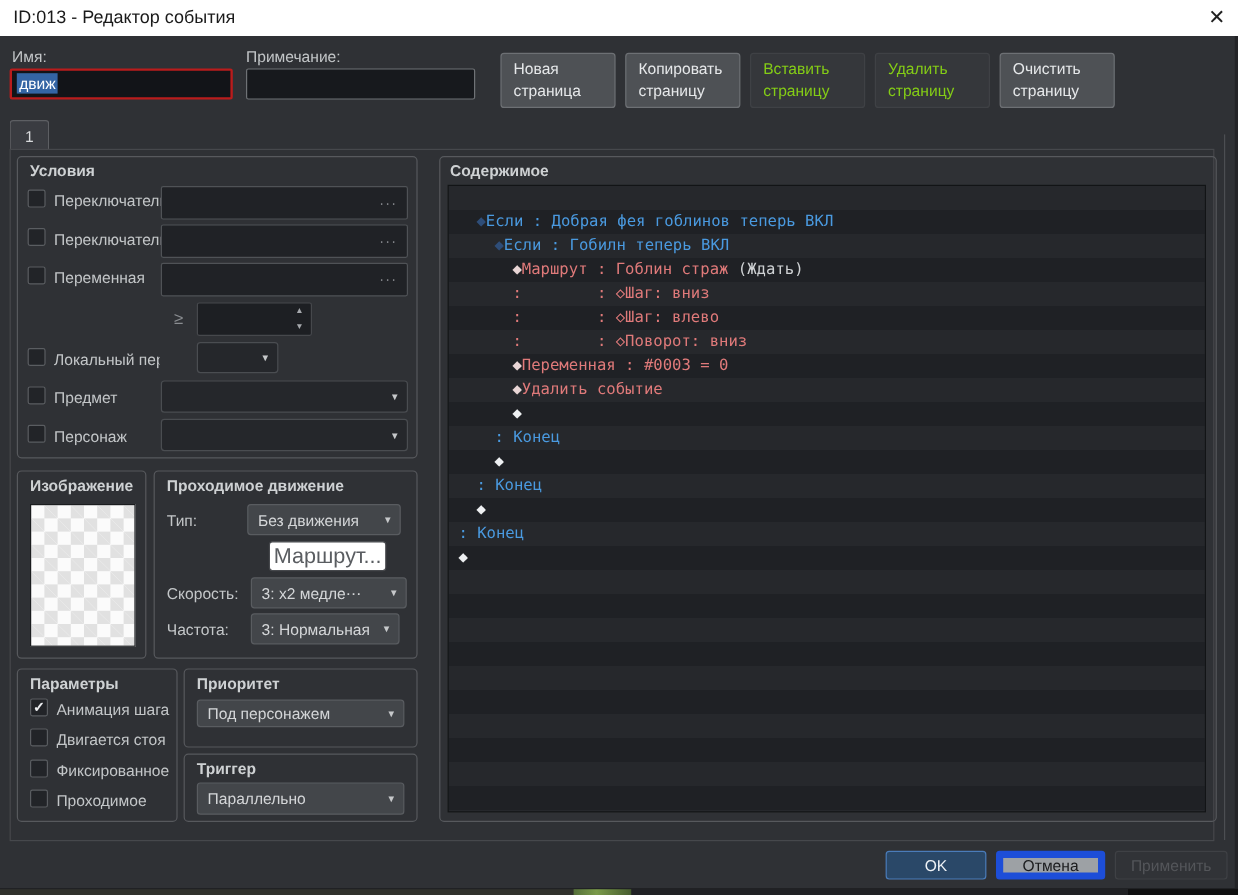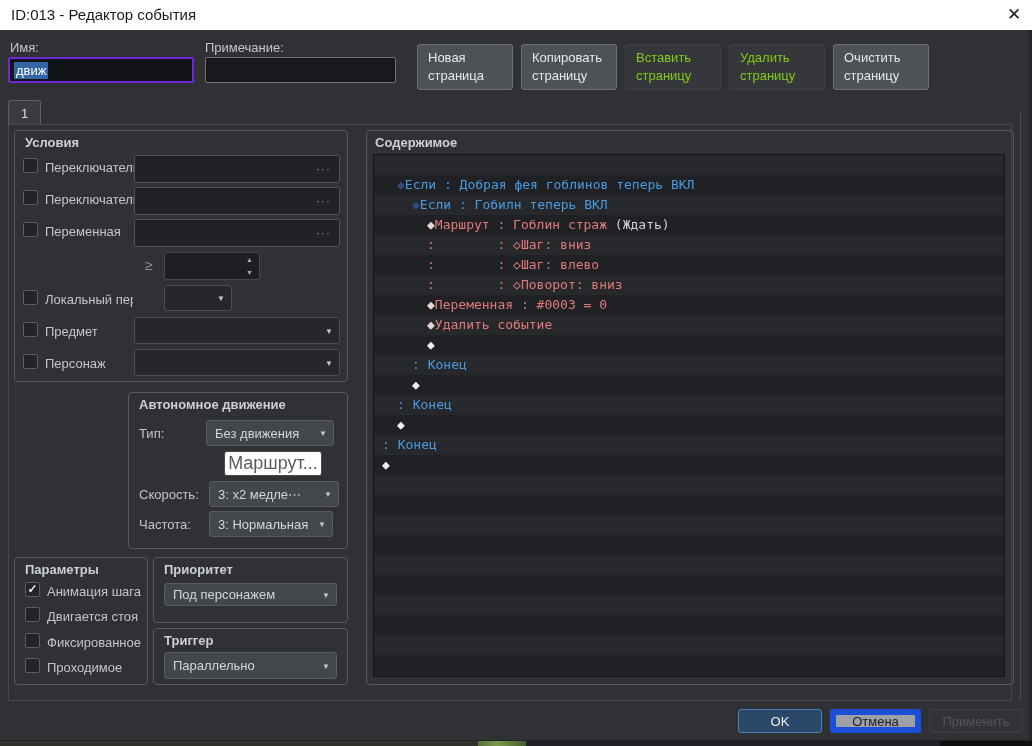--- a/index.html
+++ b/index.html
@@ -11,21 +11,21 @@
   .titlebar{left:0;top:0;width:1032px;height:30px;background:#ffffff;}
   .titlebar .ttl{left:11px;top:0;line-height:30px;font-size:15px;color:#1a1a1a;}
   .closebtn{left:996px;top:0;width:36px;height:30px;line-height:30px;text-align:center;
             font-size:17px;color:#222;font-weight:300;cursor:default;}
 
   
   .lbl{font-size:13px;color:#c3c6c8;white-space:nowrap;}
   .grp{border:1px solid #57595d;border-radius:4px;}
   .grp-title{position:absolute;left:10px;top:4px;font-size:13px;font-weight:bold;color:#ced1d3;white-space:nowrap;}
   .name-input{left:8px;top:57px;width:182px;height:22px;background:#121418;
-              border:2px solid #6d28d9;border-radius:2px;line-height:22px;}
+              border:2px solid #b91c1c;border-radius:2px;line-height:22px;}
   .sel-text{display:inline-block;margin-left:4px;padding:0 2px;background:#3465a4;
             color:#ffffff;font-size:13px;line-height:17px;vertical-align:middle;}
   .note-input{left:205px;top:57px;width:189px;height:24px;background:#17191d;
               border:1px solid #6f7276;border-radius:2px;}
 
   
   .pagebtn{top:44px;width:96px;height:46px;background:#4e5155;border:1px solid #6d7074;
            border-radius:3px;color:#e6e8ea;font-size:13px;line-height:18px;
            display:flex;align-items:center;justify-content:flex-start;text-align:left;
            padding:0;box-sizing:border-box;}
@@ -174,23 +174,27 @@
       <span class="arr">▼</span>
     </div>
 
     <div class="abs cb" style="left:8px;top:223px;"></div>
     <div class="abs lbl clip" style="left:30px;top:225px;width:89px;">Персонаж</div>
     <div class="abs dd disabled" style="left:119px;top:218px;width:206px;height:27px;">
       <span class="arr">▼</span>
     </div>
   </div>
 
+  <div class="abs grp" style="left:14px;top:392px;width:106px;height:155px;">
+    <div class="grp-title">Изображение</div>
+    <div class="abs imgbox" style="left:10px;top:27px;width:86px;height:117px;"></div>
+  </div>
 
   <div class="abs grp" style="left:128px;top:392px;width:218px;height:155px;">
-    <div class="grp-title">Автономное движение</div>
+    <div class="grp-title">Проходимое движение</div>
     <div class="abs lbl" style="left:10px;top:33px;">Тип:</div>
     <div class="abs dd" style="left:77px;top:27px;width:128px;height:26px;">
       <span class="val">Без движения</span>
       <span class="arr">▼</span>
     </div>
     <div class="abs smallbtn" style="left:95px;top:58px;width:98px;height:25px;">Маршрут...</div>
     <div class="abs lbl" style="left:10px;top:94px;">Скорость:</div>
     <div class="abs dd" style="left:80px;top:88px;width:130px;height:26px;">
       <span class="val">3: x2 медле⋯</span>
       <span class="arr">▼</span>

